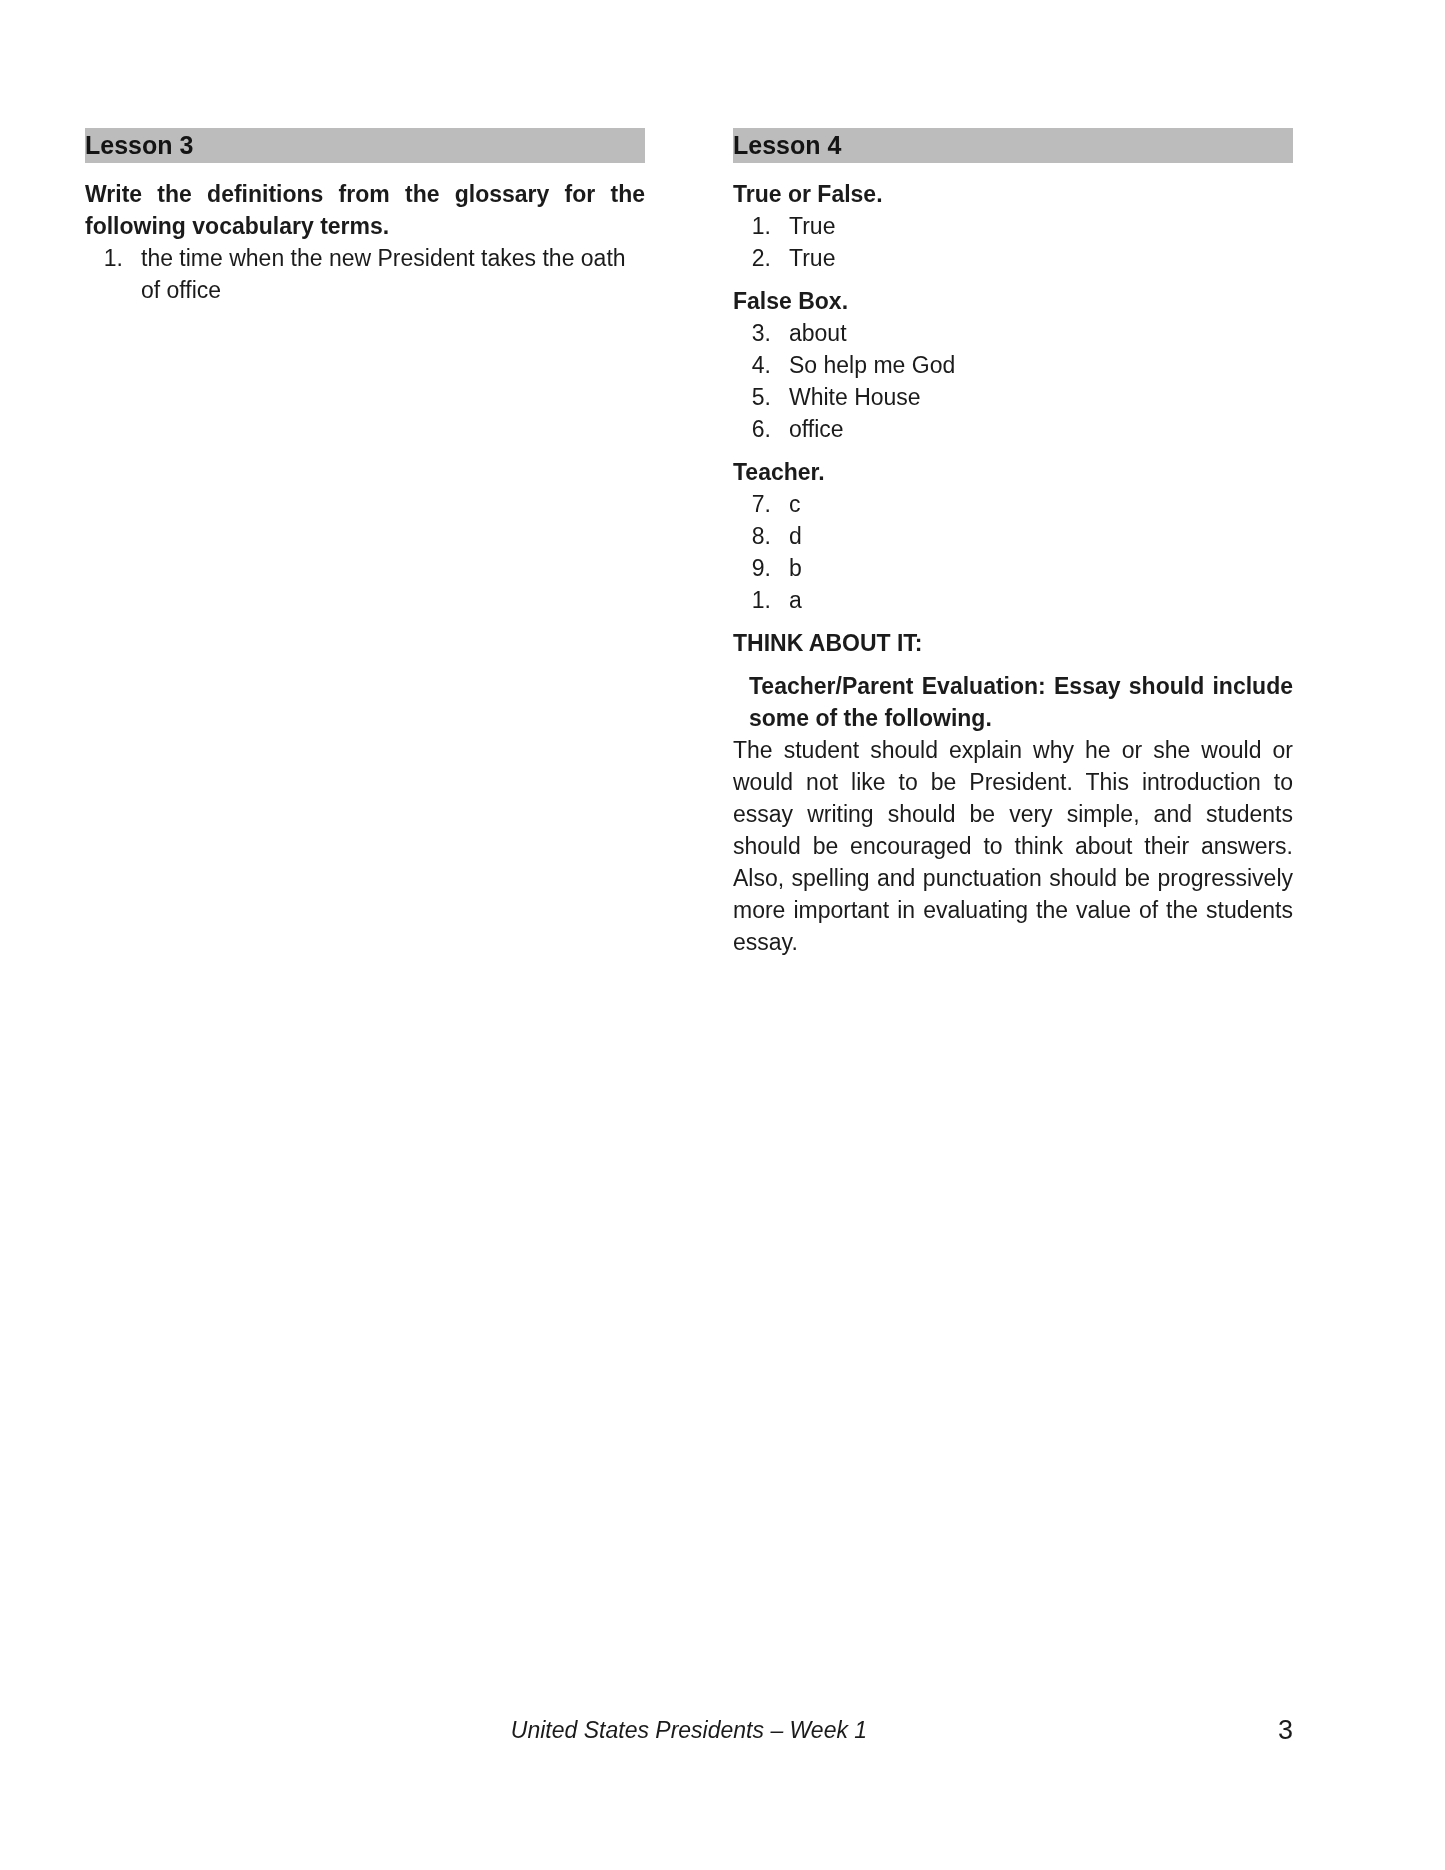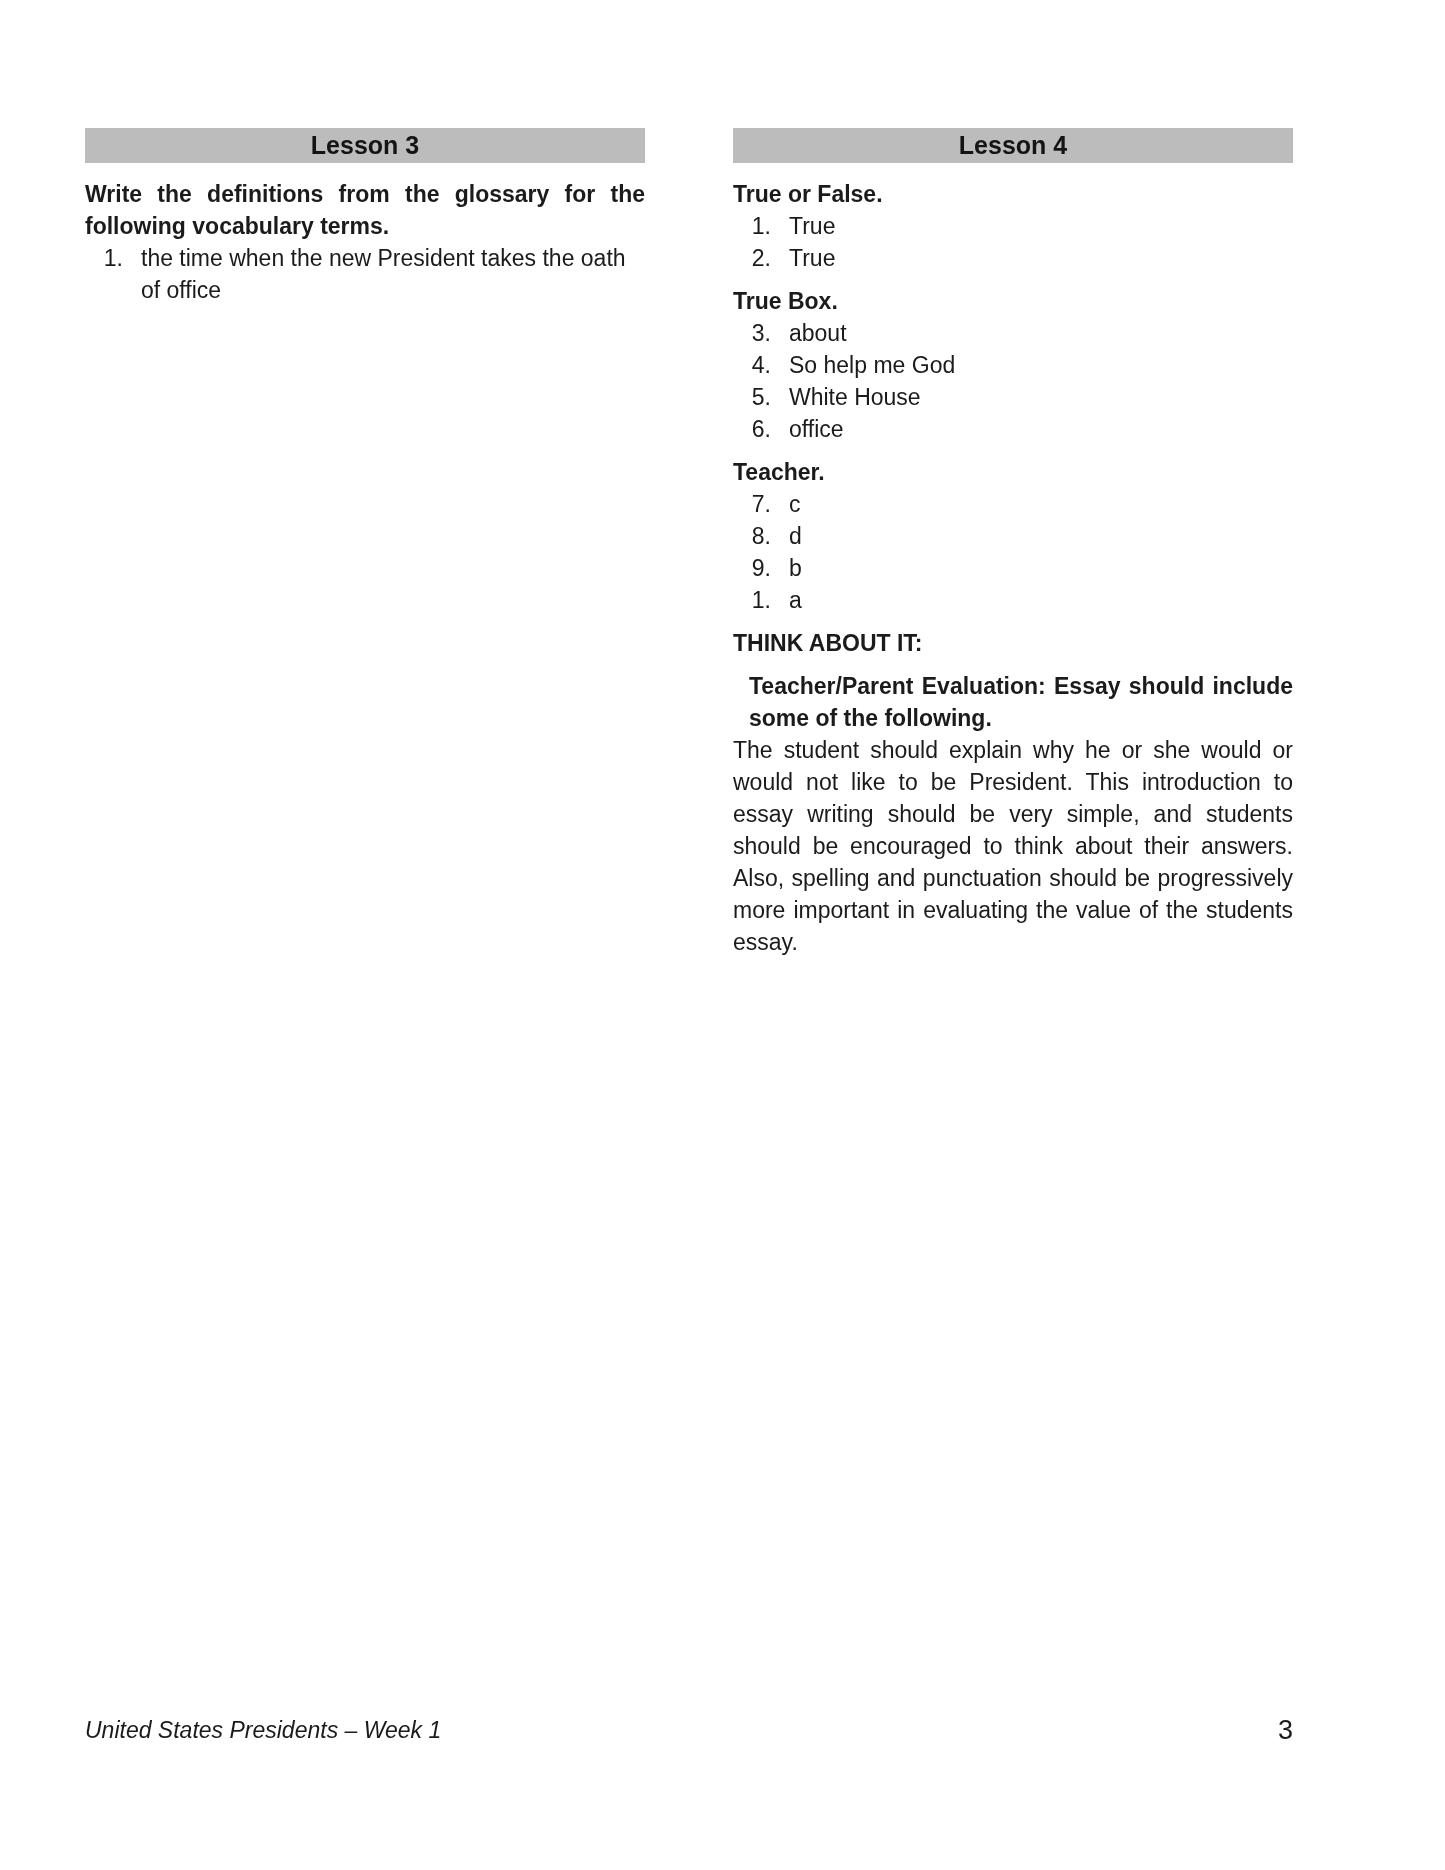--- a/index.html
+++ b/index.html
@@ -25,21 +25,20 @@
   }
   .col {
     width: 560px;
     font-size: 23px;
     line-height: 32px;
   }
   .lesson-header {
     background: #bcbcbc;
     height: 35px;
     line-height: 35px;
-    text-align: center;
     font-weight: bold;
     font-size: 25px;
     margin-bottom: 15px;
     color: #141414;
   }
   .heading {
     font-weight: bold;
     margin: 11px 0 0 0;
   }
   .heading.first {
@@ -75,21 +74,21 @@
   .footer {
     position: absolute;
     left: 85px;
     width: 1208px;
     top: 1710px;
     height: 40px;
     font-size: 23px;
   }
   .footer-title {
     display: block;
-    text-align: left;
+    text-align: center;
     font-style: italic;
     line-height: 40px;
   }
   .page-number {
     position: absolute;
     right: 0;
     top: 0;
     font-size: 27px;
     line-height: 40px;
     font-style: normal;
@@ -125,21 +124,21 @@
         <div class="list-row">
           <span class="num">1.</span>
           <span class="itext">True</span>
         </div>
         <div class="list-row">
           <span class="num">2.</span>
           <span class="itext">True</span>
         </div>
       </div>
 
-      <p class="heading">True Box.</p>
+      <p class="heading">False Box.</p>
       <div class="list">
         <div class="list-row">
           <span class="num">3.</span>
           <span class="itext">about</span>
         </div>
         <div class="list-row">
           <span class="num">4.</span>
           <span class="itext">So help me God</span>
         </div>
         <div class="list-row">

